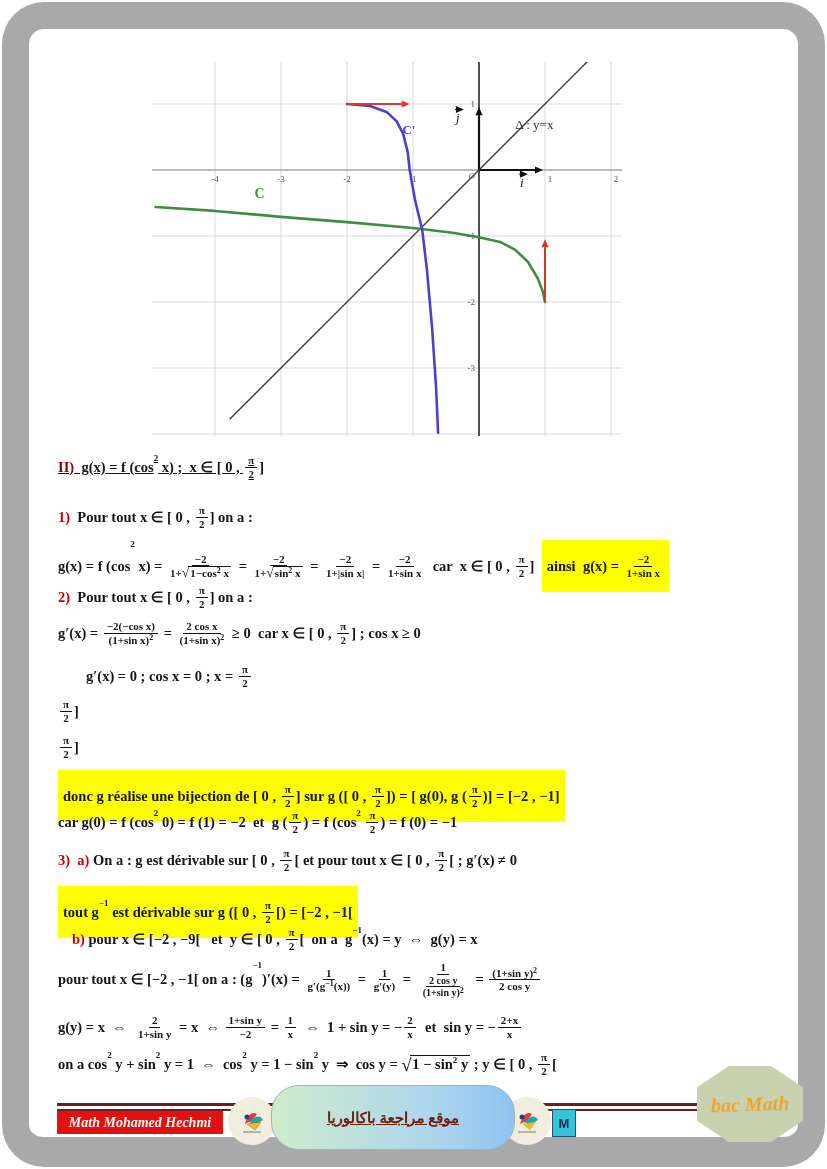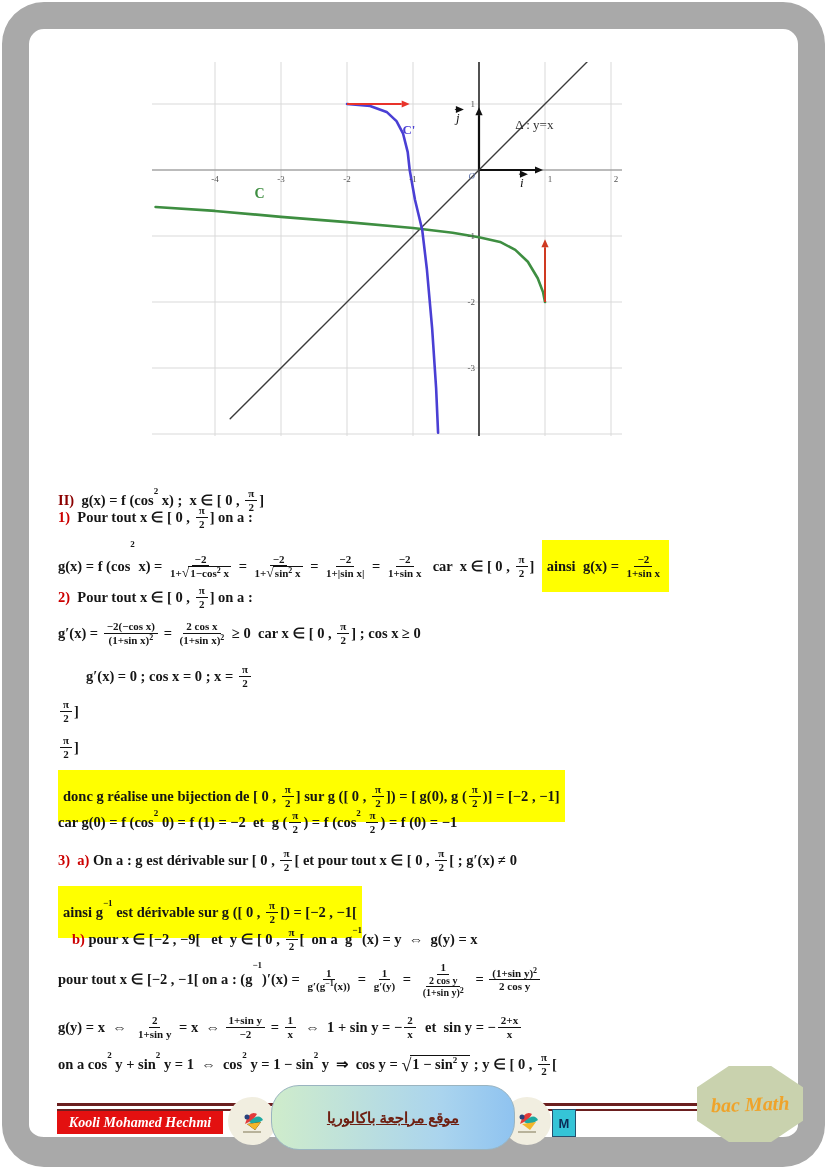--- a/index.html
+++ b/index.html
@@ -100,42 +100,42 @@
       <line x1="302.9" y1="47.480000000000004" x2="303.9" y2="47.480000000000004" stroke="#111" stroke-width="1"></line>
       <polygon points="311.9,47.480000000000004 303.9,51.080000000000005 303.9,43.88" fill="#111"></polygon>
       <text x="367.92" y="125.16" font-size="13" fill="#111111" font-weight="normal" font-style="italic" font-family="&quot;Liberation Serif&quot;,serif">i</text>
       <line x1="366.92" y1="112.16" x2="367.92" y2="112.16" stroke="#111" stroke-width="1"></line>
       <polygon points="375.92,112.16 367.92,115.75999999999999 367.92,108.56" fill="#111"></polygon>
       <text x="316.44" y="117.24" font-size="9" fill="#5b6fa8" font-weight="normal" font-style="italic" font-family="&quot;Liberation Serif&quot;,serif">O</text>
     </svg>
 </div>
 
 <div id="mathbody">
-    <div class="mline" style="top: 487px;"><span class="tok hdr">II)</span><span class="tok">  g(x) = f (cos</span><sup>2</sup><span class="tok"> x) ;  x ∈ [ 0 , </span><span class="frac"><span class="num"><span class="tok">π</span></span><span class="den"><span class="tok">2</span></span></span><span class="tok">]</span></div>
+    <div class="mline" style="top: 454px; text-decoration: underline;"><span class="tok hdr">II)</span><span class="tok">  g(x) = f (cos</span><sup>2</sup><span class="tok"> x) ;  x ∈ [ 0 , </span><span class="frac"><span class="num"><span class="tok">π</span></span><span class="den"><span class="tok">2</span></span></span><span class="tok">]</span></div>
     <div class="mline" style="top: 504px;"><span class="tok red">1)</span><span class="tok">  Pour tout x ∈ [ 0 , </span><span class="frac"><span class="num"><span class="tok">π</span></span><span class="den"><span class="tok">2</span></span></span><span class="tok">] on a :</span></div>
     <div class="mline" style="top: 540px;"><span class="tok">g(x) = f (cos</span><sup>2</sup><span class="tok"> x) = </span><span class="frac"><span class="num"><span class="tok">−2</span></span><span class="den"><span class="tok">1+</span><span class="sqrt"><span class="rsign">√</span><span class="rad"><span class="tok">1−cos</span><sup>2</sup><span class="tok"> x</span></span></span></span></span><span class="tok"> = </span><span class="frac"><span class="num"><span class="tok">−2</span></span><span class="den"><span class="tok">1+</span><span class="sqrt"><span class="rsign">√</span><span class="rad"><span class="tok">sin</span><sup>2</sup><span class="tok"> x</span></span></span></span></span><span class="tok"> = </span><span class="frac"><span class="num"><span class="tok">−2</span></span><span class="den"><span class="tok">1+|sin x|</span></span></span><span class="tok"> = </span><span class="frac"><span class="num"><span class="tok">−2</span></span><span class="den"><span class="tok">1+sin x</span></span></span><span class="tok">  car  x ∈ [ 0 , </span><span class="frac"><span class="num"><span class="tok">π</span></span><span class="den"><span class="tok">2</span></span></span><span class="tok">]  </span><span class="hl"><span class="tok">ainsi  g(x) = </span><span class="frac"><span class="num"><span class="tok">−2</span></span><span class="den"><span class="tok">1+sin x</span></span></span></span></div>
     <div class="mline" style="top: 584px;"><span class="tok red">2)</span><span class="tok">  Pour tout x ∈ [ 0 , </span><span class="frac"><span class="num"><span class="tok">π</span></span><span class="den"><span class="tok">2</span></span></span><span class="tok">] on a :</span></div>
     <div class="mline" style="top: 620px;"><span class="tok">g′(x) = </span><span class="frac"><span class="num"><span class="tok">−2(−cos x)</span></span><span class="den"><span class="tok">(1+sin x)</span><sup>2</sup></span></span><span class="tok"> = </span><span class="frac"><span class="num"><span class="tok">2 cos x</span></span><span class="den"><span class="tok">(1+sin x)</span><sup>2</sup></span></span><span class="tok"> ≥ 0  car x ∈ [ 0 , </span><span class="frac"><span class="num"><span class="tok">π</span></span><span class="den"><span class="tok">2</span></span></span><span class="tok">] ; cos x ≥ 0</span></div>
     <div class="mline" style="top: 663px; margin-left: 28px;"><span class="tok">g′(x) = 0 ; cos x = 0 ; x = </span><span class="frac"><span class="num"><span class="tok">π</span></span><span class="den"><span class="tok">2</span></span></span></div>
     <div class="mline" style="top: 698px;"><span class="frac"><span class="num"><span class="tok">π</span></span><span class="den"><span class="tok">2</span></span></span><span class="tok">]</span></div>
     <div class="mline" style="top: 734px;"><span class="frac"><span class="num"><span class="tok">π</span></span><span class="den"><span class="tok">2</span></span></span><span class="tok">]</span></div>
     <div class="mline" style="top: 770px;"><span class="hl"><span class="tok">donc g réalise une bijection de [ 0 , </span><span class="frac"><span class="num"><span class="tok">π</span></span><span class="den"><span class="tok">2</span></span></span><span class="tok">] sur g ([ 0 , </span><span class="frac"><span class="num"><span class="tok">π</span></span><span class="den"><span class="tok">2</span></span></span><span class="tok">]) = [ g(0), g (</span><span class="frac"><span class="num"><span class="tok">π</span></span><span class="den"><span class="tok">2</span></span></span><span class="tok">)] = [−2 , −1]</span></span></div>
     <div class="mline" style="top: 809px;"><span class="tok">car g(0) = f (cos</span><sup>2</sup><span class="tok"> 0) = f (1) = −2  et  g (</span><span class="frac"><span class="num"><span class="tok">π</span></span><span class="den"><span class="tok">2</span></span></span><span class="tok">) = f (cos</span><sup>2</sup><span class="tok"> </span><span class="frac"><span class="num"><span class="tok">π</span></span><span class="den"><span class="tok">2</span></span></span><span class="tok">) = f (0) = −1</span></div>
     <div class="mline" style="top: 847px;"><span class="tok red">3)  a)</span><span class="tok"> On a : g est dérivable sur [ 0 , </span><span class="frac"><span class="num"><span class="tok">π</span></span><span class="den"><span class="tok">2</span></span></span><span class="tok">[ et pour tout x ∈ [ 0 , </span><span class="frac"><span class="num"><span class="tok">π</span></span><span class="den"><span class="tok">2</span></span></span><span class="tok">[ ; g′(x) ≠ 0</span></div>
-    <div class="mline" style="top: 886px;"><span class="hl"><span class="tok">ainsi g</span><sup>−1</sup><span class="tok"> est dérivable sur g ([ 0 , </span><span class="frac"><span class="num"><span class="tok">π</span></span><span class="den"><span class="tok">2</span></span></span><span class="tok">[) = [−2 , −1[</span></span></div>
+    <div class="mline" style="top: 886px;"><span class="hl"><span class="tok">tout g</span><sup>−1</sup><span class="tok"> est dérivable sur g ([ 0 , </span><span class="frac"><span class="num"><span class="tok">π</span></span><span class="den"><span class="tok">2</span></span></span><span class="tok">[) = [−2 , −1[</span></span></div>
     <div class="mline" style="top: 926px; left: 72px;"><span class="tok red">b)</span><span class="tok"> pour x ∈ [−2 , −9[   et  y ∈ [ 0 , </span><span class="frac"><span class="num"><span class="tok">π</span></span><span class="den"><span class="tok">2</span></span></span><span class="tok">[  on a  g</span><sup>−1</sup><span class="tok">(x) = y  ⇔  g(y) = x</span></div>
     <div class="mline" style="top: 961px;"><span class="tok">pour tout x ∈ [−2 , −1[ on a : (g</span><sup>−1</sup><span class="tok">)′(x) = </span><span class="frac"><span class="num"><span class="tok">1</span></span><span class="den"><span class="tok">g′(g</span><sup>−1</sup><span class="tok">(x))</span></span></span><span class="tok"> = </span><span class="frac"><span class="num"><span class="tok">1</span></span><span class="den"><span class="tok">g′(y)</span></span></span><span class="tok"> = </span><span class="frac"><span class="num"><span class="tok">1</span></span><span class="den"><span class="frac"><span class="num"><span class="tok">2 cos y</span></span><span class="den"><span class="tok">(1+sin y)</span><sup>2</sup></span></span></span></span><span class="tok"> = </span><span class="frac"><span class="num"><span class="tok">(1+sin y)</span><sup>2</sup></span><span class="den"><span class="tok">2 cos y</span></span></span></div>
     <div class="mline" style="top: 1014px;"><span class="tok">g(y) = x  ⇔  </span><span class="frac"><span class="num"><span class="tok">2</span></span><span class="den"><span class="tok">1+sin y</span></span></span><span class="tok"> = x  ⇔ </span><span class="frac"><span class="num"><span class="tok">1+sin y</span></span><span class="den"><span class="tok">−2</span></span></span><span class="tok"> = </span><span class="frac"><span class="num"><span class="tok">1</span></span><span class="den"><span class="tok">x</span></span></span><span class="tok">  ⇔  1 + sin y = −</span><span class="frac"><span class="num"><span class="tok">2</span></span><span class="den"><span class="tok">x</span></span></span><span class="tok">  et  sin y = −</span><span class="frac"><span class="num"><span class="tok">2+x</span></span><span class="den"><span class="tok">x</span></span></span></div>
     <div class="mline" style="top: 1051px;"><span class="tok">on a cos</span><sup>2</sup><span class="tok"> y + sin</span><sup>2</sup><span class="tok"> y = 1  ⇔  cos</span><sup>2</sup><span class="tok"> y = 1 − sin</span><sup>2</sup><span class="tok"> y  ⇒  cos y = </span><span class="sqrt"><span class="rsign">√</span><span class="rad"><span class="tok">1 − sin</span><sup>2</sup><span class="tok"> y</span></span></span><span class="tok"> ; y ∈ [ 0 , </span><span class="frac"><span class="num"><span class="tok">π</span></span><span class="den"><span class="tok">2</span></span></span><span class="tok">[</span></div>
   </div>
 
 <div class="rule"></div>
 
 <div class="author">
-  <span>Kooli Mohamed Hechmi</span>
+  <span>Math Mohamed Hechmi</span>
 </div>
 
 <div class="logo-circle" style="left:228px;top:1097px;">
   <svg width="34" height="34" viewBox="0 0 34 34">
     <path d="M10 20 Q14 6 22 10 L18 16 Z" fill="#e23a3a"></path>
     <path d="M14 18 Q24 8 28 16 L20 21 Z" fill="#1fa8a0"></path>
     <path d="M12 20 L26 18 L20 26 Z" fill="#f2b online62a"></path>
     <path d="M12 20 L26 18 L20 26 Z" fill="#f2b62a"></path>
     <circle cx="12" cy="13" r="2.5" fill="#27427c"></circle>
     <rect x="8" y="27" width="18" height="2" fill="#b8b29a"></rect>

